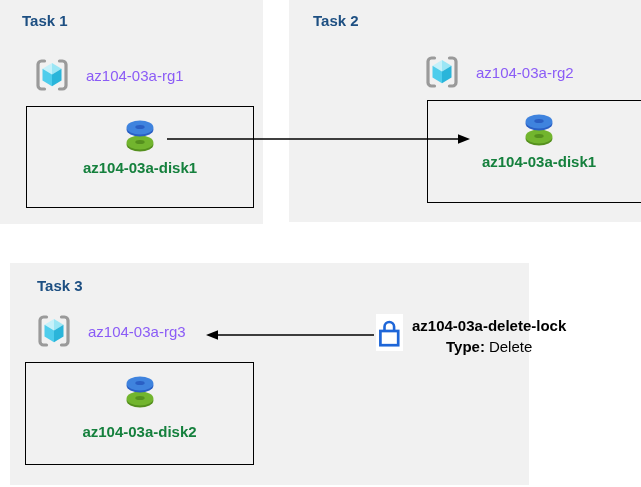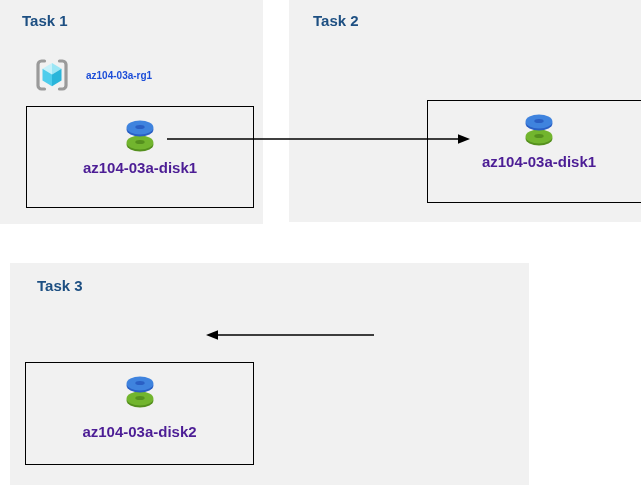--- a/index.html
+++ b/index.html
@@ -7,28 +7,28 @@
     position:relative;width:641px;height:487px;background:#ffffff;
     font-family:"Liberation Sans",sans-serif;overflow:hidden;text-align:center;
   }
   .panel{position:absolute;background:#f1f1f1;}
   #panel-task1{left:0;top:0;width:263px;height:224px;}
   #panel-task2{left:271px;top:0;width:370px;height:222px;margin-left:18px;}
   #panel-task3{left:10px;top:263px;width:519px;height:222px;}
 
   .task-title{position:absolute;font-size:15px;font-weight:700;color:#1d4f82;white-space:nowrap;}
   .rg-row{position:absolute;display:flex;align-items:center;gap:14px;}
-  .rg-label{font-size:10px;font-weight:700;color:#1d4ed8;white-space:nowrap;}
+  .rg-label{font-size:15px;font-weight:400;color:#8b5cf6;white-space:nowrap;}
 
   .resource-box{
     position:absolute;border:1.5px solid #000;
     display:flex;flex-direction:column;align-items:center;box-sizing:border-box;
   }
   .disk-icon{margin-top:11px;line-height:0;}
-  .disk-label{font-size:15px;font-weight:700;color:#4c1d95;margin-top:7px;white-space:nowrap;}
+  .disk-label{font-size:15px;font-weight:700;color:#15803d;margin-top:7px;white-space:nowrap;}
 
   #box-task1{left:26px;top:106px;width:228px;height:102px;}
   #box-task2{left:138px;top:100px;width:224px;height:103px;}
   #box-task3{left:15px;top:99px;width:229px;height:103px;gap:8px;}
 
   .arrow-layer{position:absolute;left:0;top:0;pointer-events:none;}
 
   .move-label{position:absolute;left:281px;top:116px;font-size:15px;font-weight:700;color:#000;white-space:nowrap;}
 
   .lock-block{position:absolute;left:376px;top:314px;display:flex;align-items:flex-start;gap:9px;}
@@ -84,43 +84,70 @@
         <svg width="36" height="34" viewBox="0 0 36 34">
             <use href="#disks-icon"></use>
           </svg>
       </span>
       <span class="disk-label">az104-03a-disk1</span>
     </div>
   </section>
 
   <section class="panel" id="panel-task2">
     <div class="task-title" style="left:24px;top:12px">Task 2</div>
+    <div class="rg-row" style="left:133px;top:52px">
+      <span style="line-height:0">
+        <svg width="40" height="40" viewBox="0 0 40 40">
+            <use href="#rg-icon"></use>
+          </svg>
+      </span>
+      <span class="rg-label">az104-03a-rg2</span>
+    </div>
     <div class="resource-box" id="box-task2">
       <span class="disk-icon">
         <svg width="36" height="34" viewBox="0 0 36 34">
             <use href="#disks-icon"></use>
           </svg>
       </span>
       <span class="disk-label">az104-03a-disk1</span>
     </div>
   </section>
 
   <section class="panel" id="panel-task3">
     <div class="task-title" style="left:27px;top:14px">Task 3</div>
+    <div class="rg-row" style="left:24px;top:48px">
+      <span style="line-height:0">
+        <svg width="40" height="40" viewBox="0 0 40 40">
+            <use href="#rg-icon"></use>
+          </svg>
+      </span>
+      <span class="rg-label">az104-03a-rg3</span>
+    </div>
     <div class="resource-box" id="box-task3">
       <span class="disk-icon">
         <svg width="36" height="34" viewBox="0 0 36 34">
             <use href="#disks-icon"></use>
           </svg>
       </span>
       <span class="disk-label">az104-03a-disk2</span>
     </div>
   </section>
 
 
+  <div class="lock-block">
+    <span class="lock-bg">
+      <svg width="23" height="30" viewBox="0 0 23 30">
+          <use href="#padlock-icon"></use>
+        </svg>
+    </span>
+    <div class="lock-text">
+      <div class="lock-name">az104-03a-delete-lock</div>
+      <div class="lock-type"><span class="b">Type:</span><span class="v">Delete</span></div>
+    </div>
+  </div>
 
   <svg class="arrow-layer" width="641" height="487" viewBox="0 0 641 487">
 
     <g>
       <line x1="167" y1="139" x2="459" y2="139" stroke="#000" stroke-width="1.5"></line>
       <polygon points="470,139 458,134.3 458,143.7" fill="#000"></polygon>
     </g>
 
     <g>
       <line x1="374" y1="335" x2="217" y2="335" stroke="#000" stroke-width="1.5"></line>

